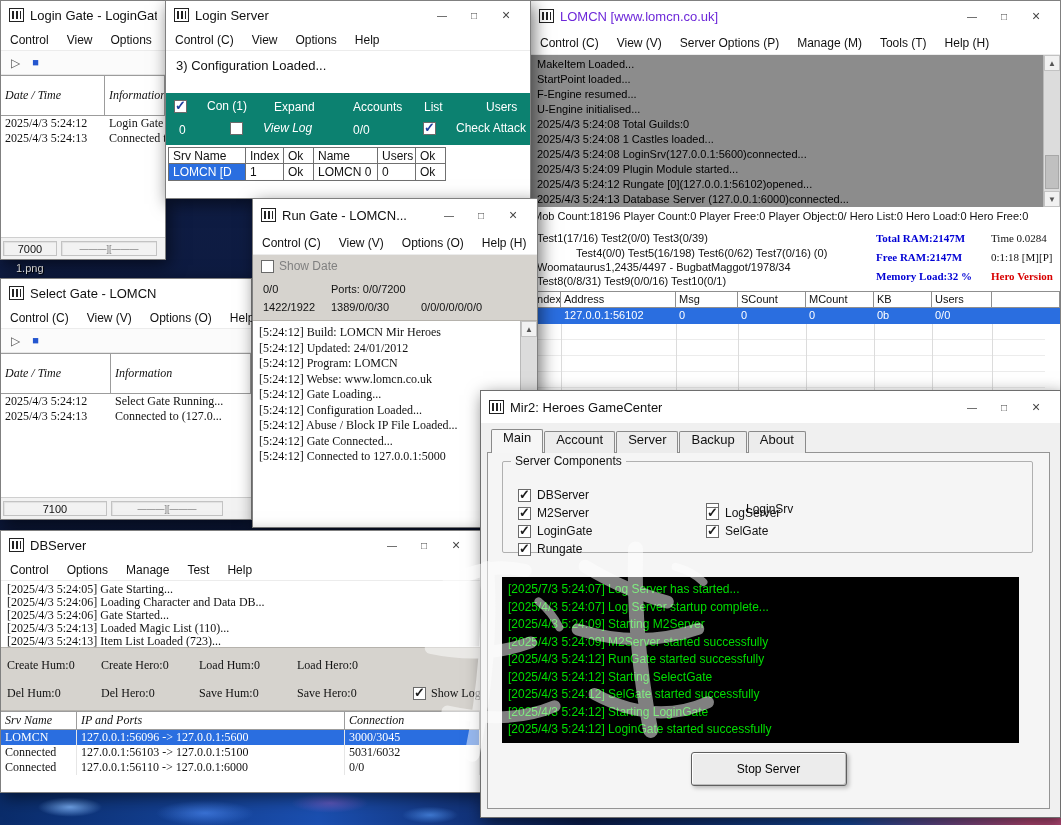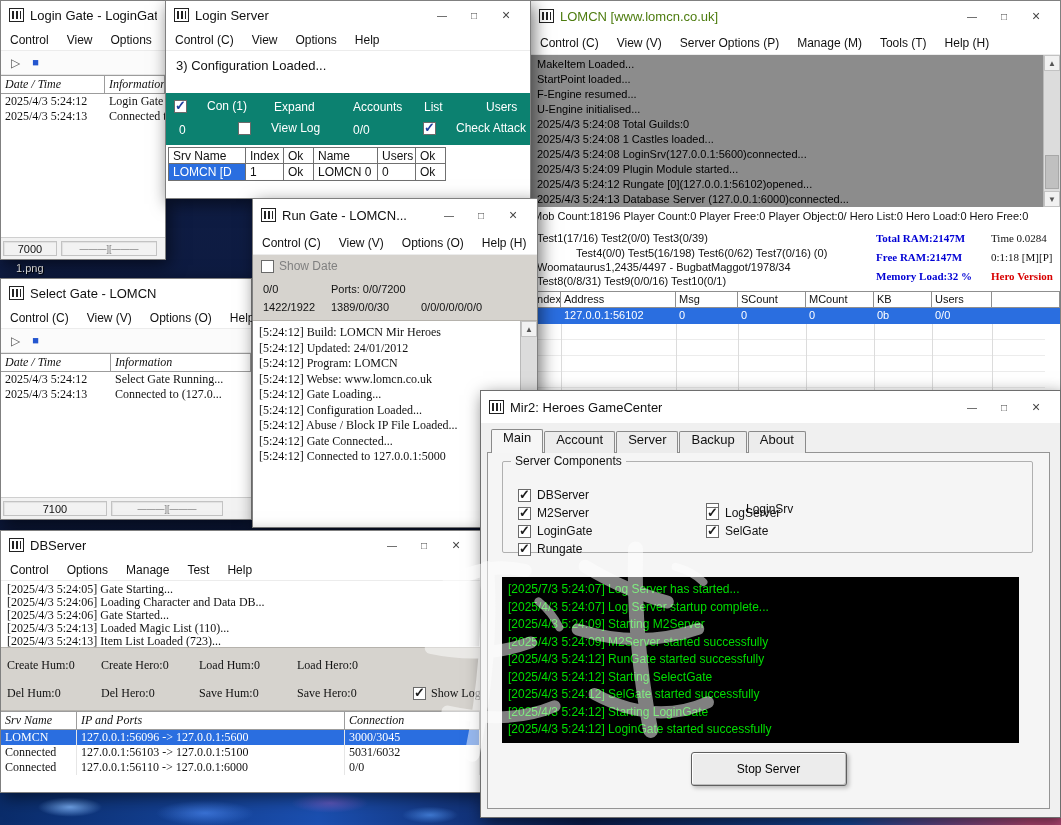--- a/index.html
+++ b/index.html
@@ -24,21 +24,21 @@
   .app-icon::after{content:"";position:absolute;inset:2px;background:repeating-linear-gradient(90deg,#222 0 2px,transparent 2px 4px);}
   .caption-buttons{margin-left:auto;display:flex;align-items:center;}
   .cap-btn{width:32px;height:24px;display:flex;align-items:center;justify-content:center;font-size:10px;color:#444;}
   .cap-btn.close{font-size:14px;}
   .menubar{display:flex;align-items:center;background:#fff;border-bottom:1px solid #ececec;font-size:12px;height:22px;}
   .menu-item{padding:3px 9px;white-space:nowrap;}
   .toolbar{display:flex;align-items:center;gap:12px;padding:0 10px;background:#fbfbfb;border-bottom:1px solid #e6e6e6;height:24px;}
   .play-glyph{color:#555;font-size:12px;line-height:1;}
   .stop-glyph{color:#2456cf;font-size:11px;line-height:1;}
   .listhead{display:flex;background:#fff;border-top:1px solid #9c9c9c;border-bottom:1px solid #9c9c9c;font:italic 12px "Liberation Serif",serif;}
-  .listhead>div{padding:1px 4px;border-right:1px solid #9c9c9c;white-space:nowrap;overflow:hidden;}
+  .listhead>div{padding:12px 4px;border-right:1px solid #9c9c9c;white-space:nowrap;overflow:hidden;}
   .logrow{display:flex;font:12px "Liberation Serif",serif;line-height:15px;}
   .logrow>div{padding:0 4px;white-space:nowrap;overflow:hidden;}
   .col-time{width:104px;flex:none;}
   .col-info{flex:1;}
   .statusbar{position:absolute;left:0;right:0;bottom:0;height:22px;background:#f2f2f2;display:flex;align-items:center;border-top:1px solid #cfcfcf;font-size:11px;text-align:right;}
   .status-pane{height:15px;margin:0 2px;border:1px solid #c3c3c3;box-shadow:inset 1px 1px 1px rgba(0,0,0,.07);display:flex;align-items:center;justify-content:center;padding:0 4px;white-space:nowrap;overflow:hidden;}
   .grip-pane{color:#777;font-size:9px;}
   .cb{width:13px;height:13px;background:#fff;border:1px solid #6a6a6a;position:relative;flex:none;}
   .cb.checked::after{content:"✓";position:absolute;left:0;top:-3px;font-size:13px;font-weight:bold;color:#203f9e;}
   .cb.dark.checked::after{color:#1d1d1d;}
@@ -59,21 +59,21 @@
   .ls-table{position:absolute;left:2px;top:146px;font-size:12px;}
   .ls-table .tr{display:flex;}
   .ls-table .tr>div{border-right:1px solid #707070;border-bottom:1px solid #707070;padding:0 4px;height:17px;line-height:16px;white-space:nowrap;overflow:hidden;}
   .ls-table .tr>div:first-child{border-left:1px solid #707070;}
   .ls-table .tr.head>div{border-top:1px solid #707070;}
   .sel-cell{background:#2a6ee0;color:#fff;}
 
   
   #m2{left:530px;top:0;width:531px;height:392px;z-index:10;}
   #m2 .titlebar{height:30px;}
-  #m2 .title{color:#4d7c0f;}
+  #m2 .title{color:#6d28d9;}
   #m2 .menubar{height:24px;}
   #m2-log{position:absolute;left:0;top:54px;width:100%;height:152px;background:#8c8c8c;font-size:11px;line-height:15px;padding:2px 22px 2px 6px;overflow:hidden;white-space:nowrap;color:#000;}
   #m2-log-scroll{top:54px;height:152px;bottom:auto;}
   #m2-stats{position:absolute;left:0;top:206px;width:100%;height:84px;background:#fff;font-size:11px;}
   #m2-stats .stat-line{position:absolute;white-space:nowrap;}
   .ram-line{position:absolute;left:345px;font:bold 11px "Liberation Serif",serif;color:#0000d4;white-space:nowrap;}
   .right-line{position:absolute;left:460px;font:11px "Liberation Serif",serif;white-space:nowrap;}
   .hero-red{font-weight:bold;color:#d80000;}
   .m2-table{position:absolute;left:0;top:290px;width:100%;font-size:11px;}
   .m2-table .tr{display:flex;}
@@ -269,21 +269,21 @@
   <div id="teal-panel">
     <div class="tp-item" style="left:8px;top:6px;">
       <span class="cb checked"></span>
       <span>Con (1)</span>
     </div>
     <div class="tp-item" style="left:108px;top:7px;">Expand</div>
     <div class="tp-item" style="left:187px;top:7px;">Accounts</div>
     <div class="tp-item" style="left:258px;top:7px;">List</div>
     <div class="tp-item" style="left:320px;top:7px;">Users</div>
     <div class="tp-item" style="left:13px;top:30px;">0</div>
-    <div class="tp-item" style="left:72px;top:28px;">
+    <div class="tp-item" style="left:64px;top:28px;font-style:italic;">
       <span class="cb"></span>
       <span>View Log</span>
     </div>
     <div class="tp-item" style="left:187px;top:30px;">0/0</div>
     <div class="tp-item" style="left:257px;top:28px;">
       <span class="cb checked"></span>
       <span>Check Attack</span>
     </div>
   </div>
   <div class="ls-table">

